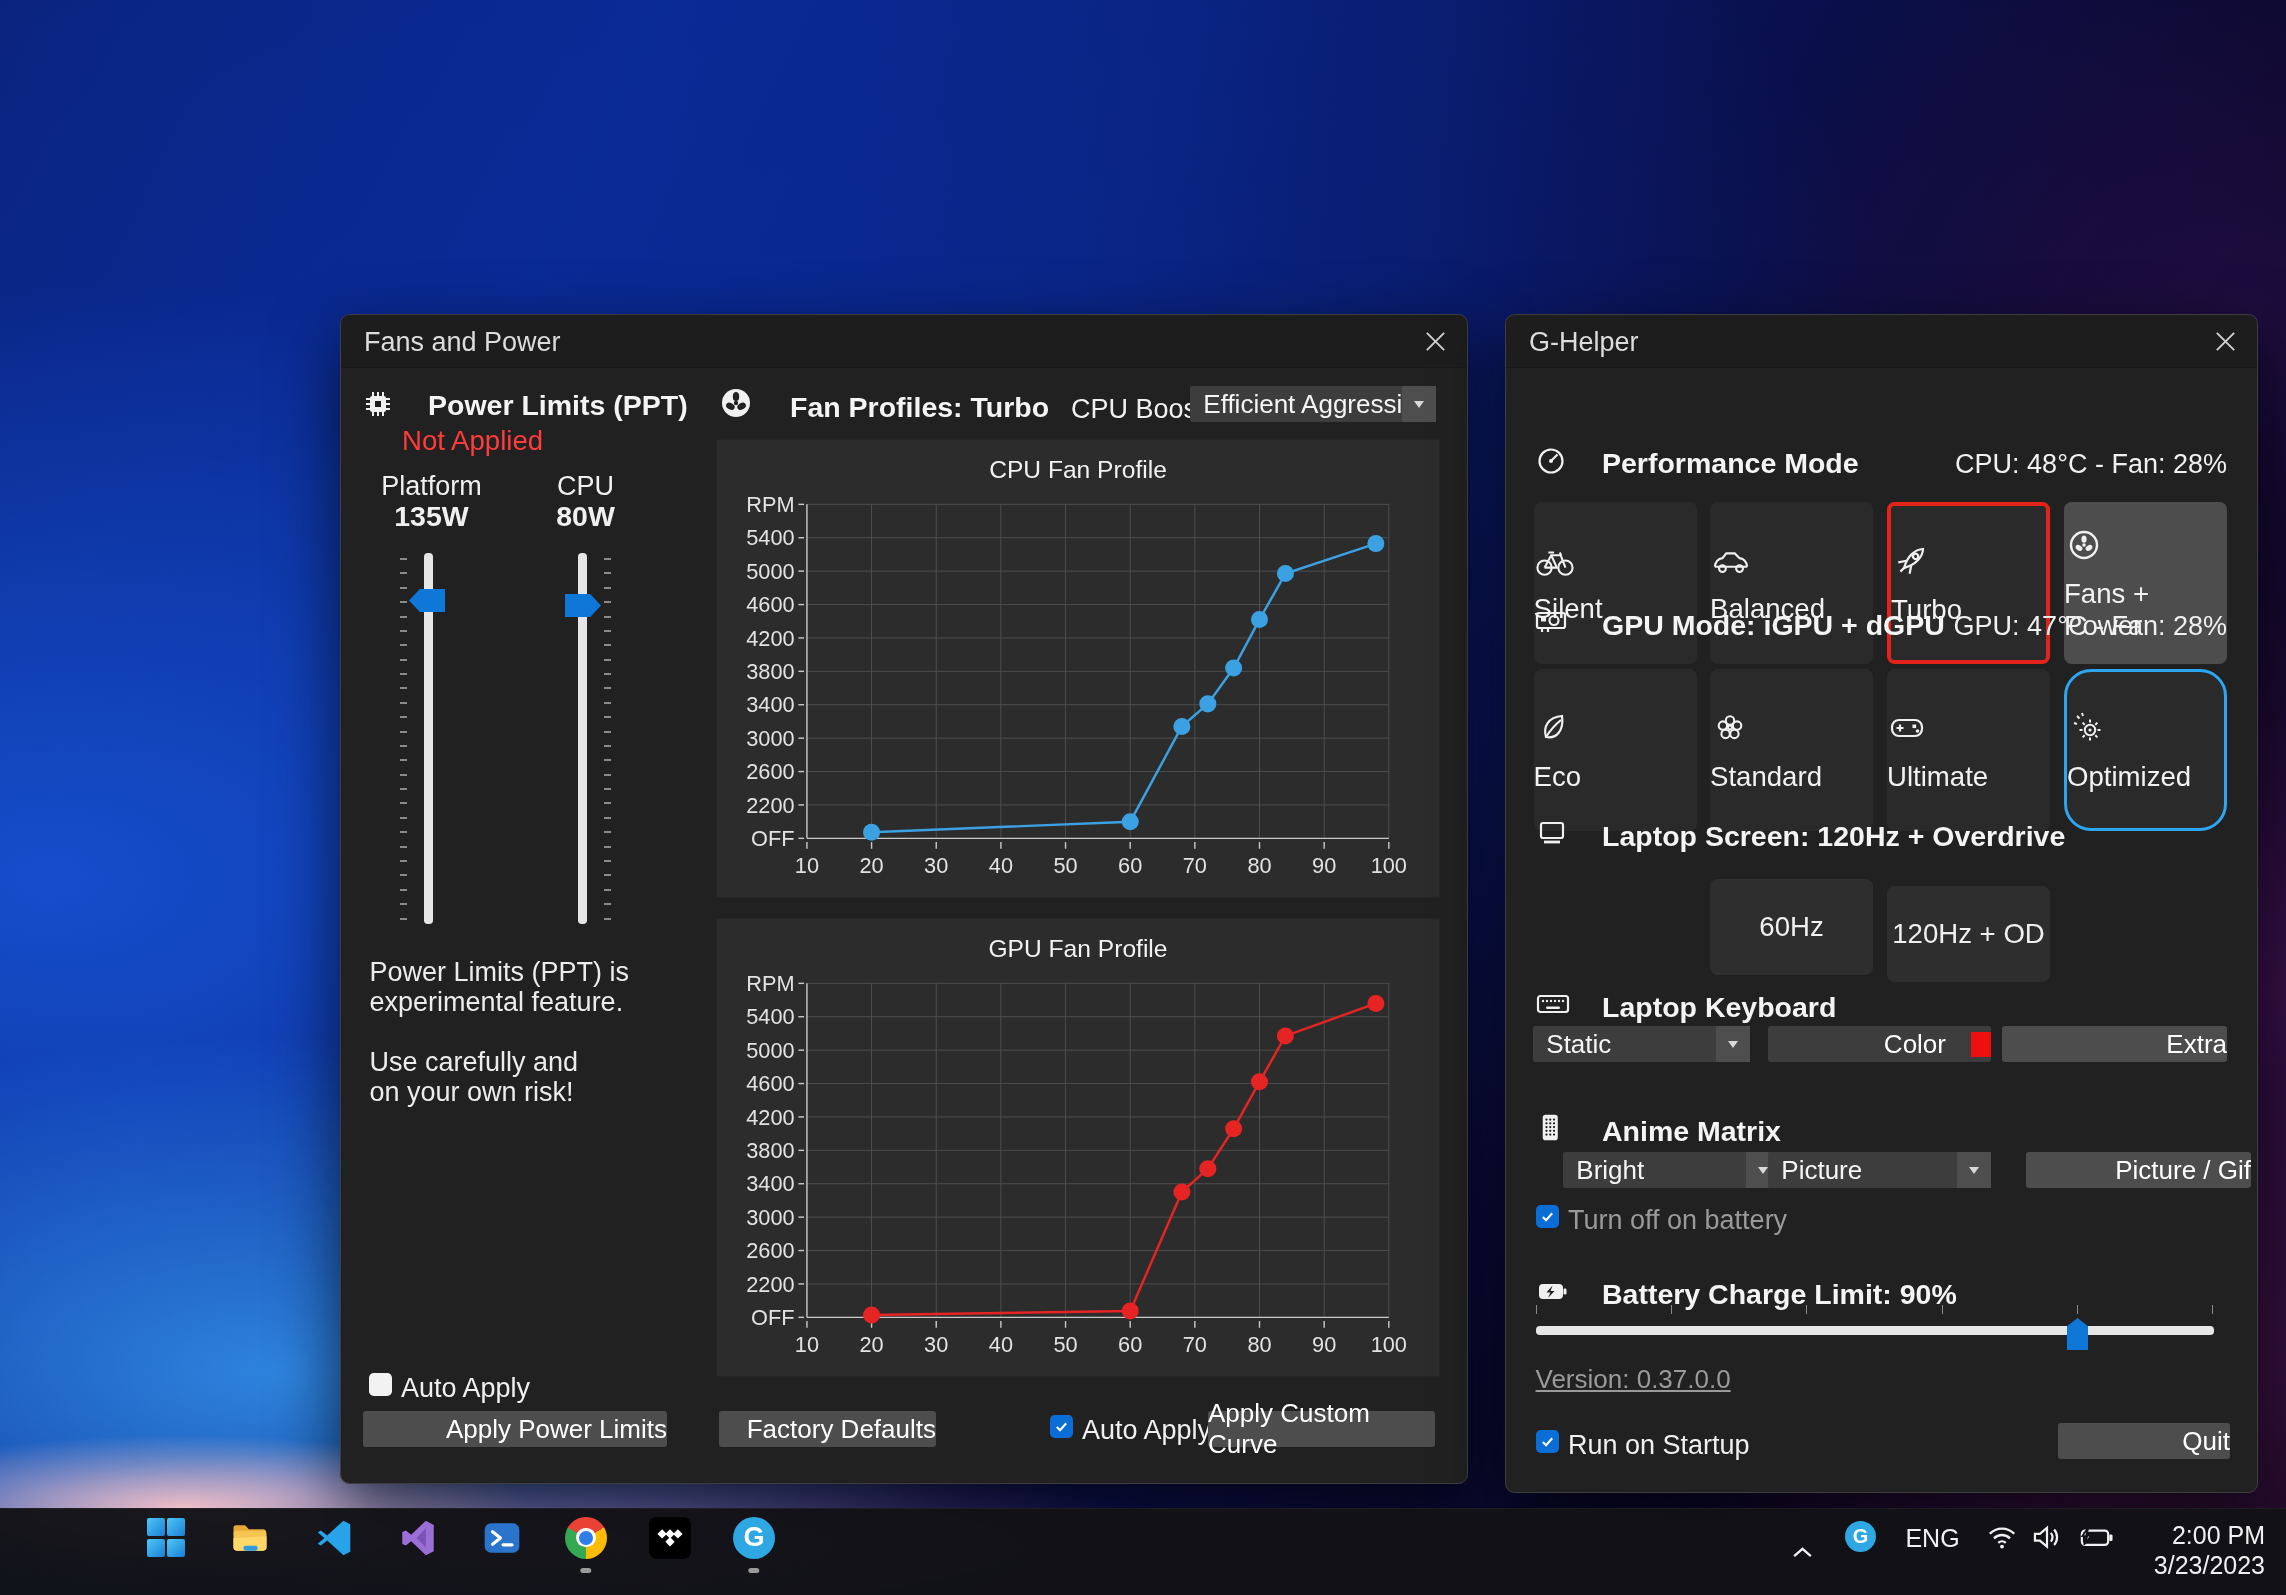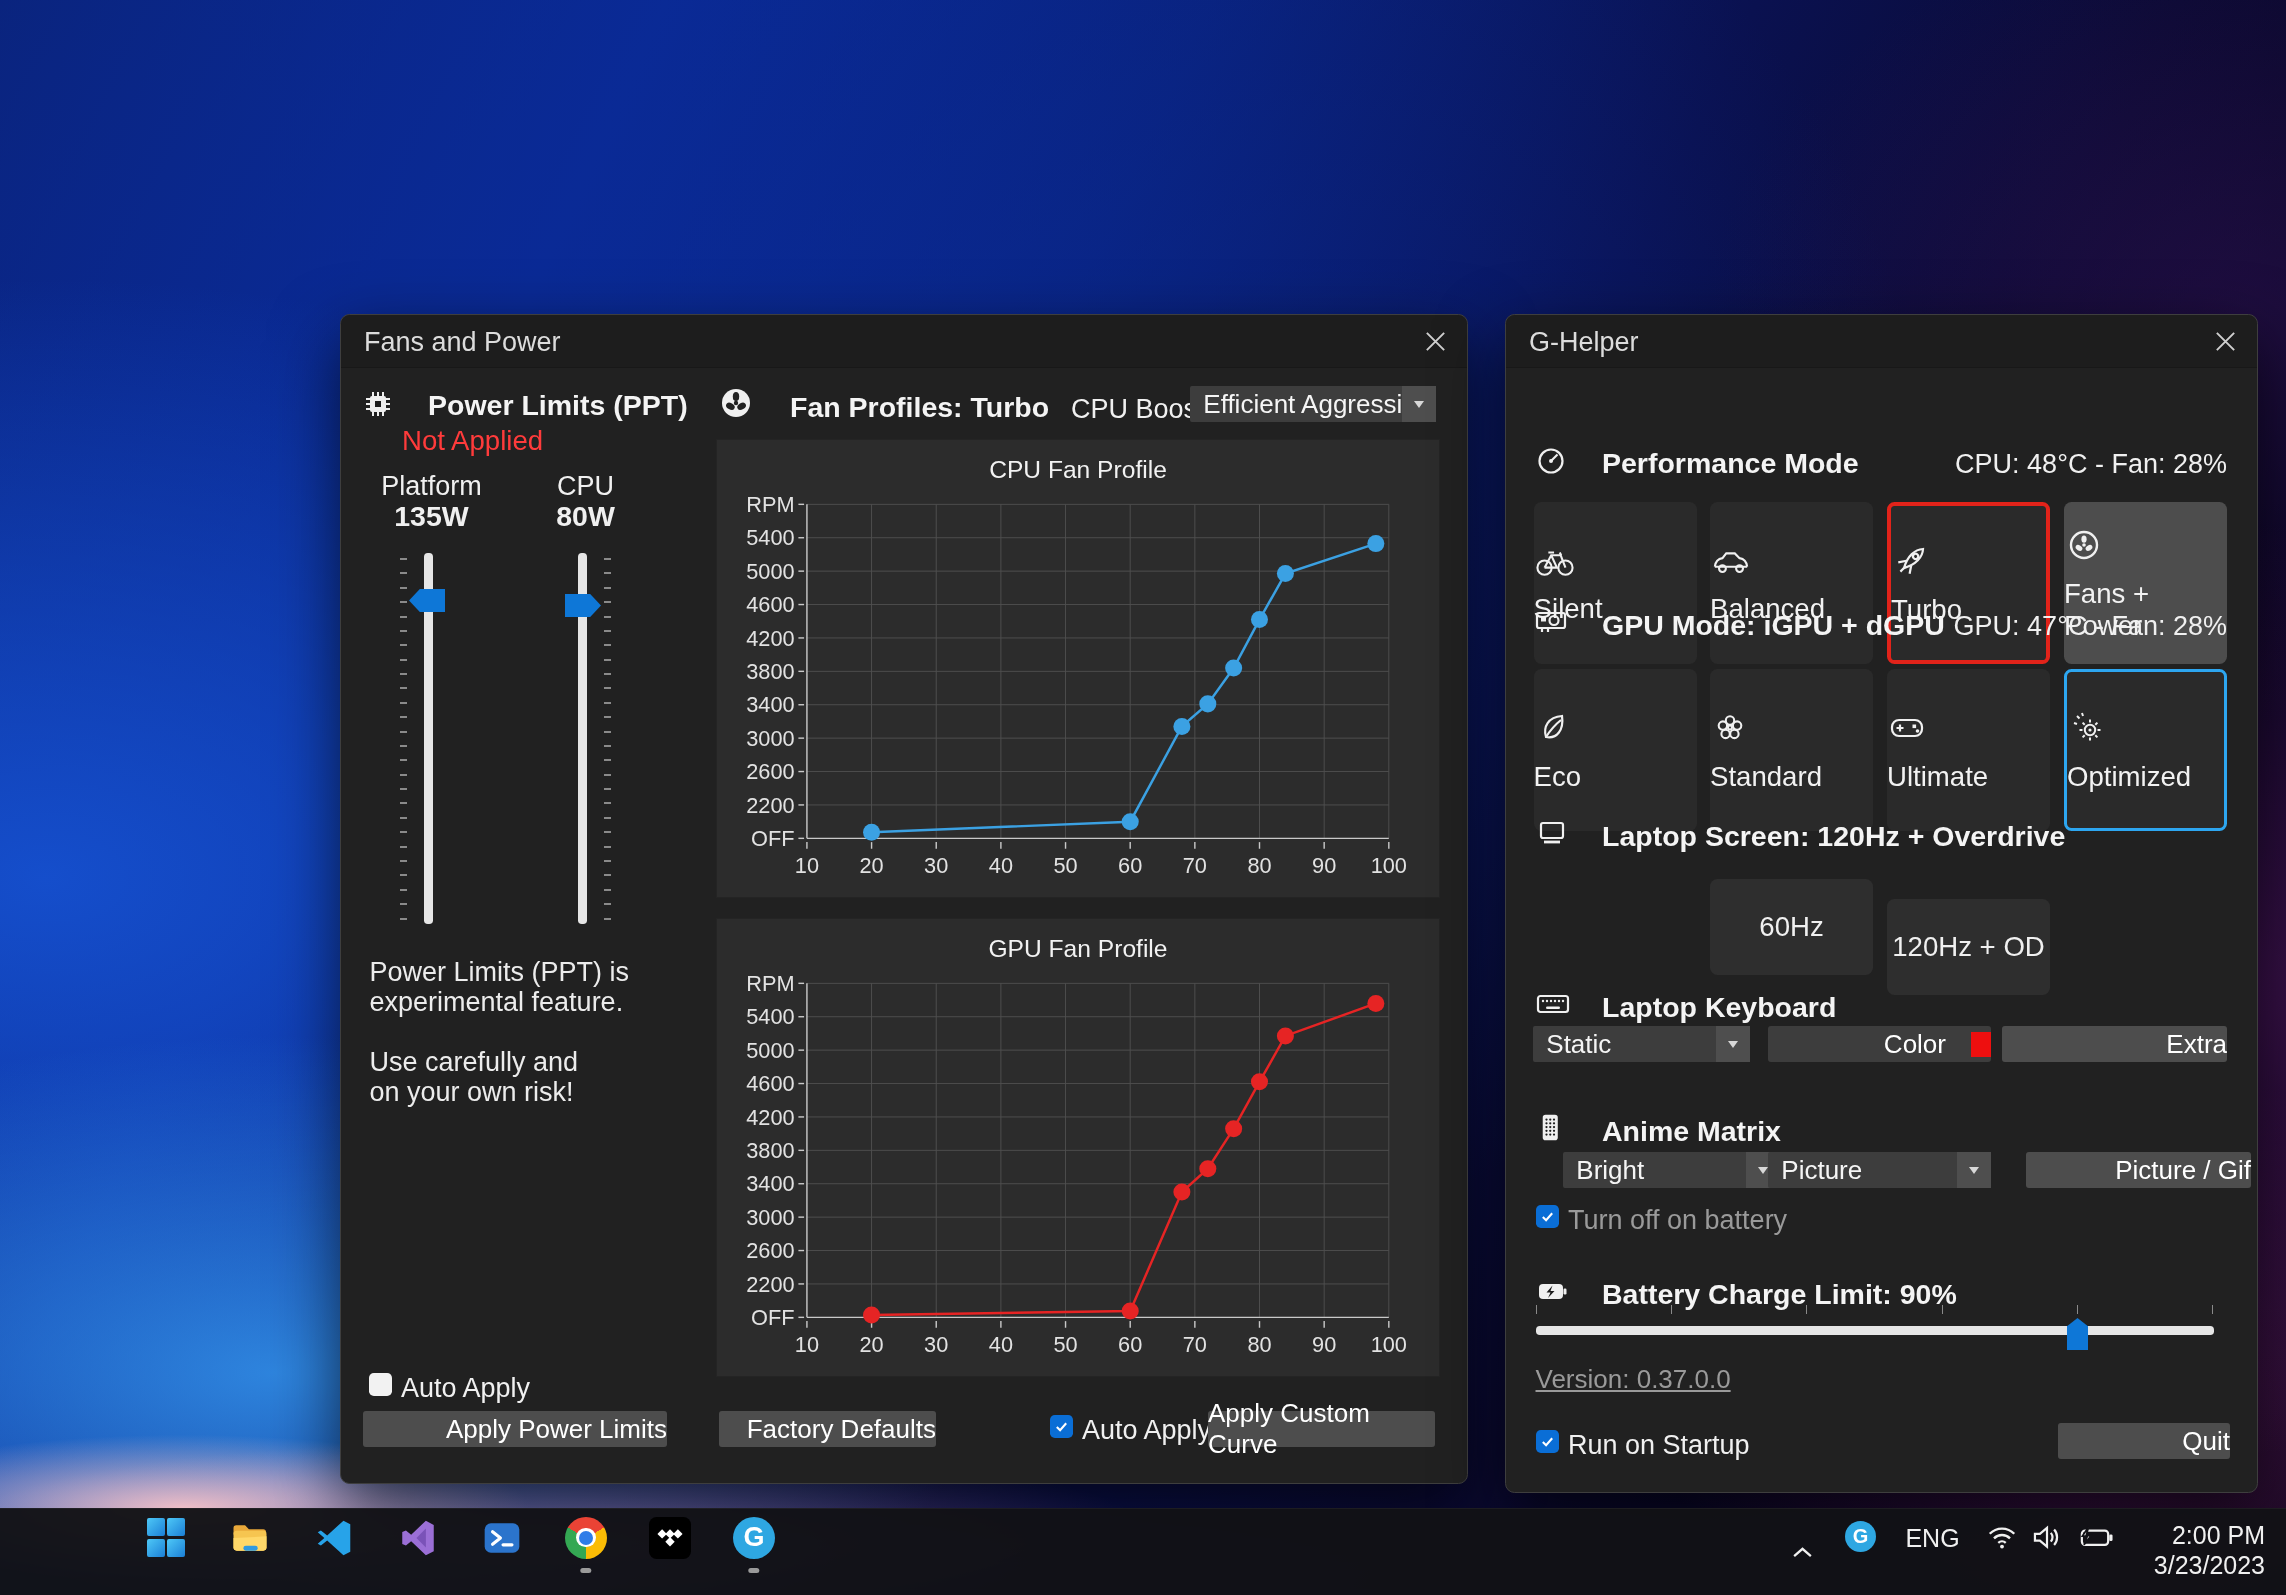--- a/index.html
+++ b/index.html
@@ -478,21 +478,21 @@
     <span><svg width="40" height="40" viewBox="0 0 40 40">
           <g fill="none" stroke="#f0f0f0" stroke-width="2.2">
             <rect x="5" y="12" width="30" height="16" rx="7"></rect>
             <path d="M13 16.5 v7 M9.5 20 h7"></path>
             <rect x="25.5" y="16.5" width="3.6" height="3.6" fill="#f0f0f0" stroke="none"></rect>
             <circle cx="30.5" cy="23" r="1.8" fill="#f0f0f0" stroke="none"></circle>
           </g>
         </svg></span>
     <span class="mlabel">Ultimate</span>
   </div>
-  <div class="modebtn sel-blue" style="left:558px;top:354px;">
+  <div class="modebtn sel-blue" style="left:558px;top:354px;border-radius:27px;">
     <span><svg width="40" height="40" viewBox="0 0 40 40">
           <g stroke="#f0f0f0" stroke-width="2" fill="none">
             <circle cx="23" cy="22" r="5.2"></circle>
             <path d="M23 14.5v-3M23 29.5v3M15.5 22h-3M30.5 22h3M17.7 16.7l-2.1-2.1M28.3 27.3l2.1 2.1M28.3 16.7l2.1-2.1M17.7 27.3l-2.1 2.1"></path>
             <path d="M10 8 l2.5 2.5 M7 15 l3 1 M15 5 l1 3"></path>
           </g>
           <circle cx="23" cy="22" r="1.6" fill="#f0f0f0"></circle>
         </svg></span>
     <span class="mlabel">Optimized</span>
   </div>
@@ -500,21 +500,21 @@
   <span class="abs" style="left:29.5px;top:502px;">
     <svg width="32" height="30" viewBox="0 0 32 30">
         <rect x="5" y="6" width="22" height="15" rx="2" fill="none" stroke="#f0f0f0" stroke-width="2.2"></rect>
         <path d="M8 25h16" stroke="#f0f0f0" stroke-width="2.8"></path>
       </svg>
   </span>
   <div class="abs sect-title" style="left:68px;top:505px;">Laptop Screen: 120Hz + Overdrive</div>
   <div class="smallbtn" style="left:204px;top:564px;width:163px;">
       <span>60Hz</span>
     </div>
-  <div class="smallbtn" style="left:381px;top:584px;width:163px;">
+  <div class="smallbtn" style="left:381px;top:571px;width:163px;">
       <span>120Hz + OD</span>
     </div>
 
   <span class="abs" style="left:28.5px;top:673px;">
     <svg width="36" height="30" viewBox="0 0 36 30">
         <rect x="3" y="8" width="30" height="16" rx="2.5" fill="none" stroke="#f0f0f0" stroke-width="2.2"></rect>
         <g fill="#f0f0f0">
           <circle cx="8" cy="13" r="1.2"></circle>
           <circle cx="12" cy="13" r="1.2"></circle>
           <circle cx="16" cy="13" r="1.2"></circle>

